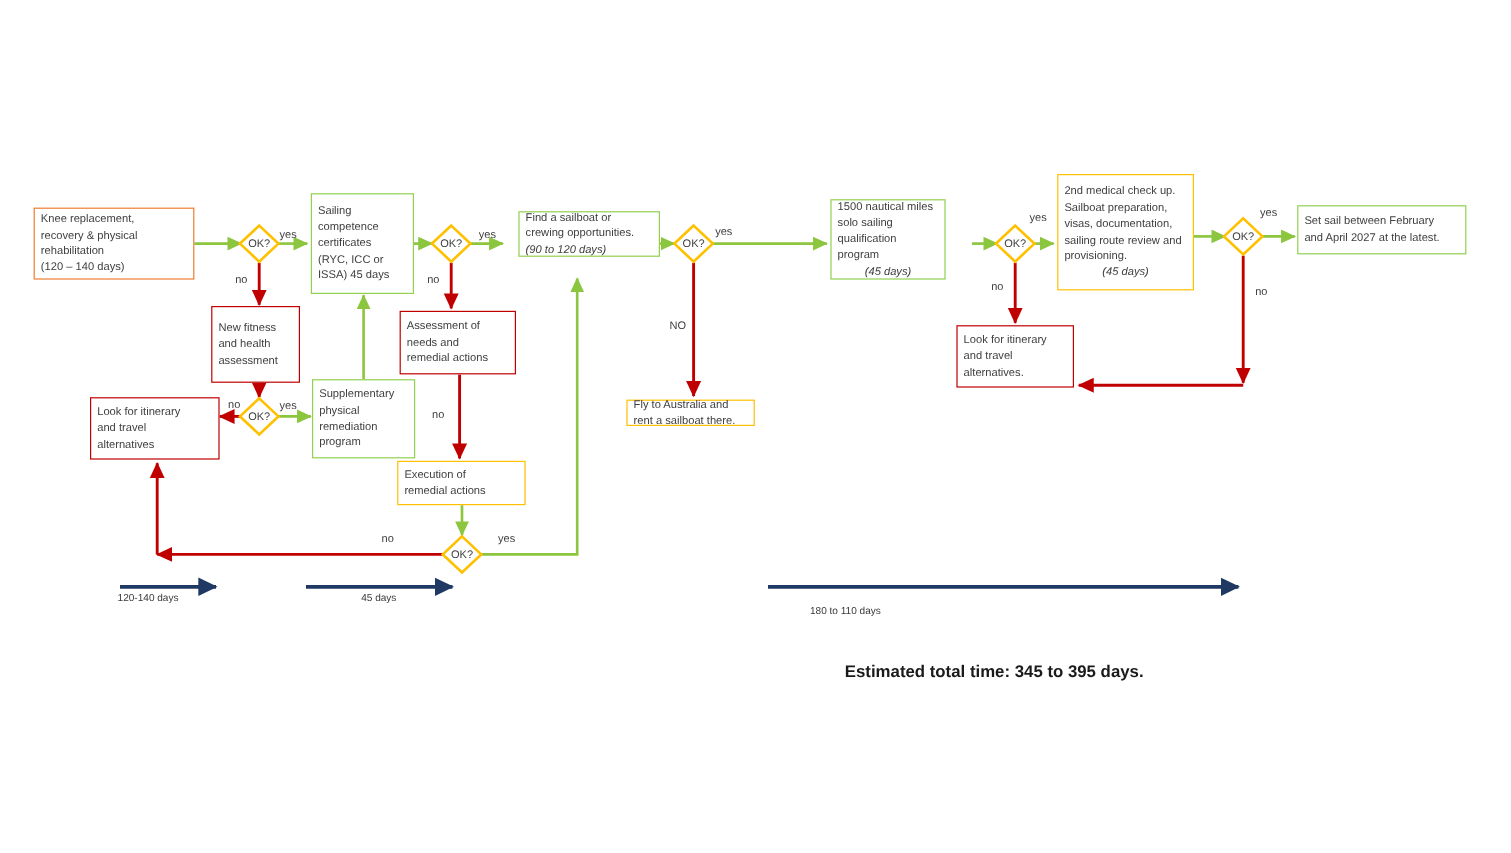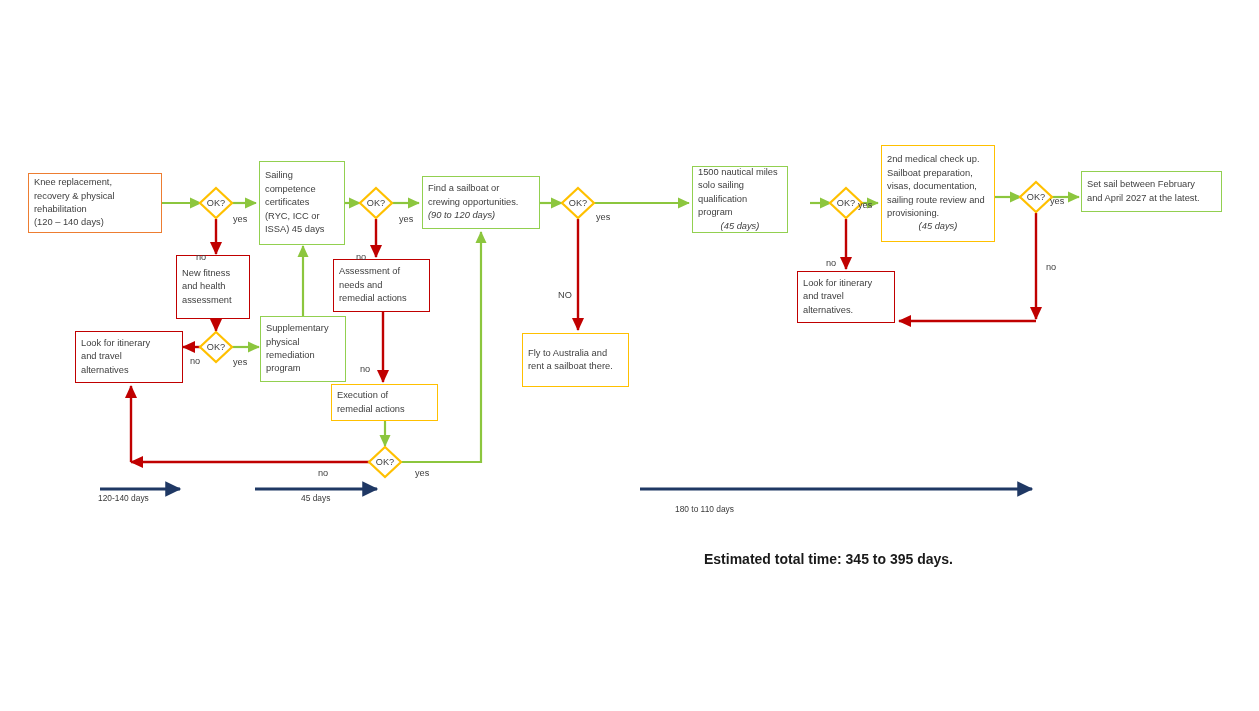--- a/index.html
+++ b/index.html
@@ -38,21 +38,20 @@
     padding: 3px 5px;
   }
   .node-box .txt { width: 100%; }
   .node-box.center { text-align: center; }
   .edge-label {
     position: absolute;
     color: #404040;
     font-size: 9.2px;
     line-height: 11px;
     white-space: nowrap;
-    margin-top: 24px;
   }
   .diamond-label {
     position: absolute;
     color: #404040;
     font-size: 9.2px;
     line-height: 11px;
     white-space: nowrap;
     text-align: center;
   }
   .time-label {
@@ -202,29 +201,29 @@
     </span>
   </div>
 
   <div class="node-box" style="left:331px; top:384px; width:107px; height:37px; border:1.6px solid #FFC000;">
     <span class="txt">
       <span>Execution of</span><br>
       <span>remedial actions</span>
     </span>
   </div>
 
-  <div class="node-box" style="left:422px; top:176px; width:118px; height:53px; border:1.6px solid #92D050;">
+  <div class="node-box" style="left:432px; top:176px; width:118px; height:38px; border:1.6px solid #92D050;">
     <span class="txt">
       <span>Find a sailboat or</span><br>
       <span>crewing opportunities.</span><br>
       <span class="ital">(90 to 120 days)</span>
     </span>
   </div>
 
-  <div class="node-box" style="left:522px; top:333px; width:107px; height:54px; border:1.6px solid #FFC000;">
+  <div class="node-box" style="left:522px; top:333px; width:107px; height:22px; border:1.6px solid #FFC000;">
     <span class="txt">
       <span>Fly to Australia and</span><br>
       <span>rent a sailboat there.</span>
     </span>
   </div>
 
   <div class="node-box center" style="left:692px; top:166px; width:96px; height:67px; border:1.6px solid #92D050; text-align:left;">
     <span class="txt">
       <span>1500 nautical miles</span><br>
       <span>solo sailing</span><br>

